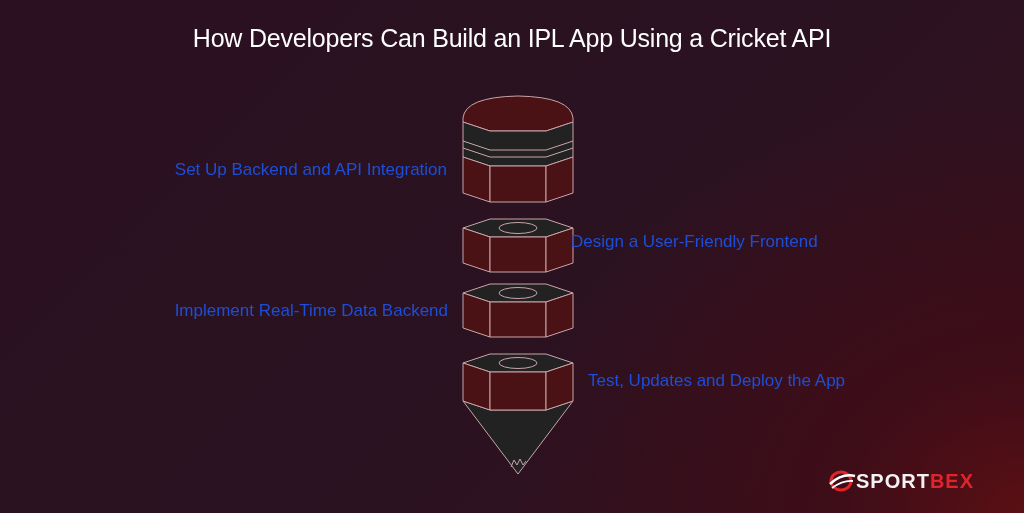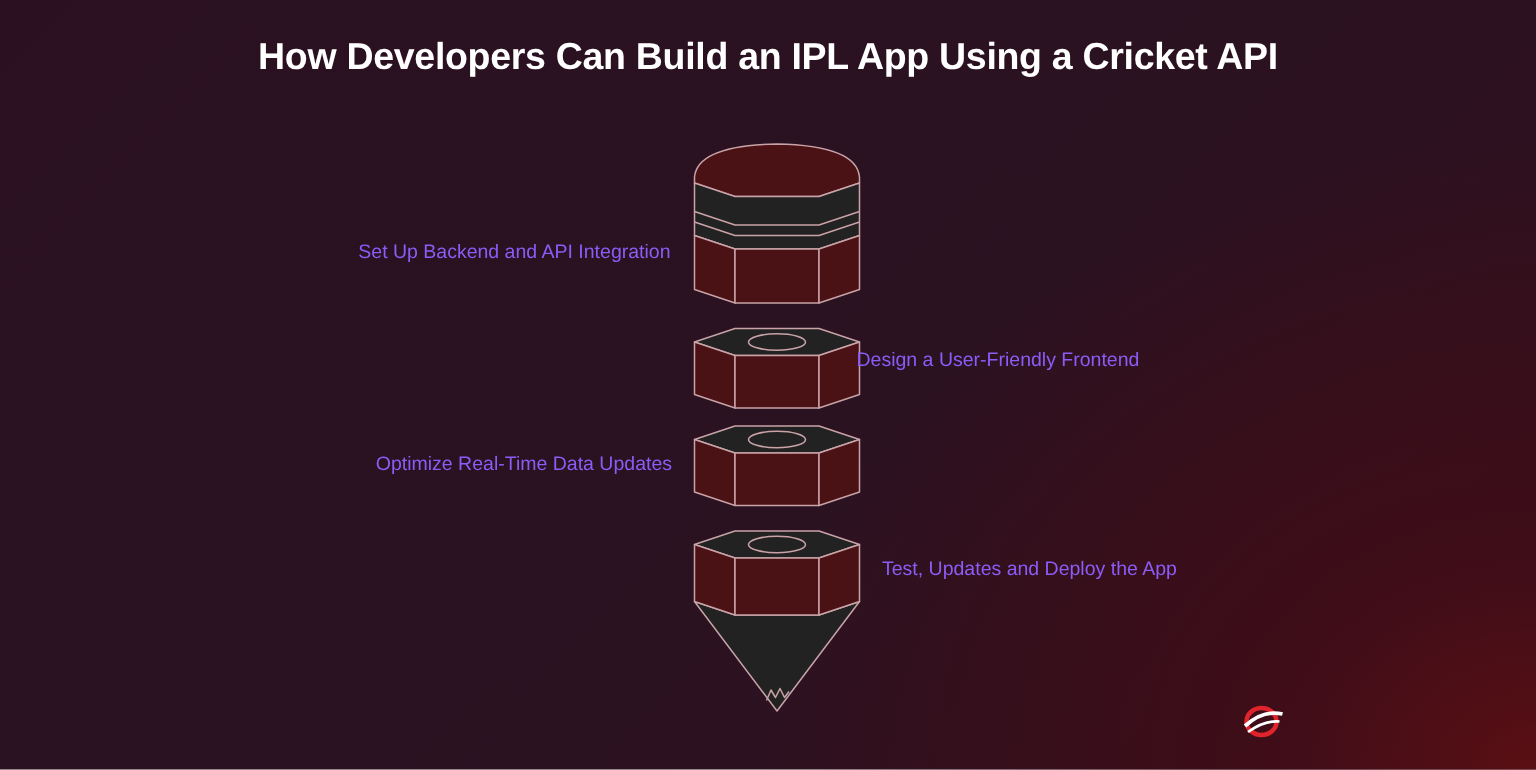--- a/index.html
+++ b/index.html
@@ -4,24 +4,24 @@
 <style>
   html, body { margin:0; padding:0; }
   body {
     width:1024px; height:513px; overflow:hidden; position:relative;
     background: radial-gradient(ellipse 520px 420px at 1024px 513px, #5a0f14 0%, #3e0d18 35%, rgba(43,16,32,0) 100%),
                 linear-gradient(135deg, #2a1020 0%, #2b1221 55%, #32101d 100%);
     font-family: "Liberation Sans", "DejaVu Sans", sans-serif;
   }
   .title {
     position:absolute; left:0; top:24px; width:1024px; text-align:center;
-    color:#ffffff; font-weight:bold; font-size:25px; letter-spacing:-0.2px;
+    color:#ffffff; font-weight:normal; font-size:25px; letter-spacing:-0.2px;
   }
   .label {
-    position:absolute; color:#8b5cf6; font-size:13px; white-space:nowrap;
+    position:absolute; color:#1d4ed8; font-size:17px; white-space:nowrap;
   }
   .label.left { text-align:right; }
   svg.diagram { position:absolute; left:0; top:0; }
   .logo { position:absolute; left:828px; top:468px; height:26px; display:flex; align-items:center; }
   .logo-text { font-size:20px; font-weight:bold; letter-spacing:1px; color:#f2f2f2; }
   .logo-text .accent { color:#e0242c; }
 </style>
 </head>
 <body>
 
@@ -68,22 +68,25 @@
         <path d="M490,237 L546,237 L546,275 L490,275 Z" fill="#4a1214"></path>
         <path d="M546,237 L573,228 L573,266 L546,275 Z" fill="#4a1214"></path>
         <ellipse cx="518" cy="228" rx="19" ry="5.5" fill="none"></ellipse>
       </g>
     </g>
   </g>
 </svg>
 
 <div class="label left" style="right:577px; top:160px;">Set Up Backend and API Integration</div>
 <div class="label" style="left:571px; top:232px;">Design a User-Friendly Frontend</div>
-<div class="label left" style="right:576px; top:301px;">Optimize Real-Time Data Updates</div>
+<div class="label left" style="right:576px; top:301px;">Implement Real-Time Data Backend</div>
 <div class="label" style="left:588px; top:371px;">Test, Updates and Deploy the App</div>
 
 <div class="logo">
   <svg width="28" height="24" viewBox="0 0 28 24">
     <ellipse cx="13" cy="12" rx="10" ry="9" fill="none" stroke="#e0242c" stroke-width="3"></ellipse>
     <path d="M2,15 Q14,4 27,7" fill="none" stroke="#ffffff" stroke-width="2.5"></path>
     <path d="M4,19 Q15,11 25,12" fill="none" stroke="#ffffff" stroke-width="1.8"></path>
   </svg>
+  <span class="logo-text">
+    <span>SPORT</span><span class="accent">BEX</span>
+  </span>
 </div>
 
 </body></html>

